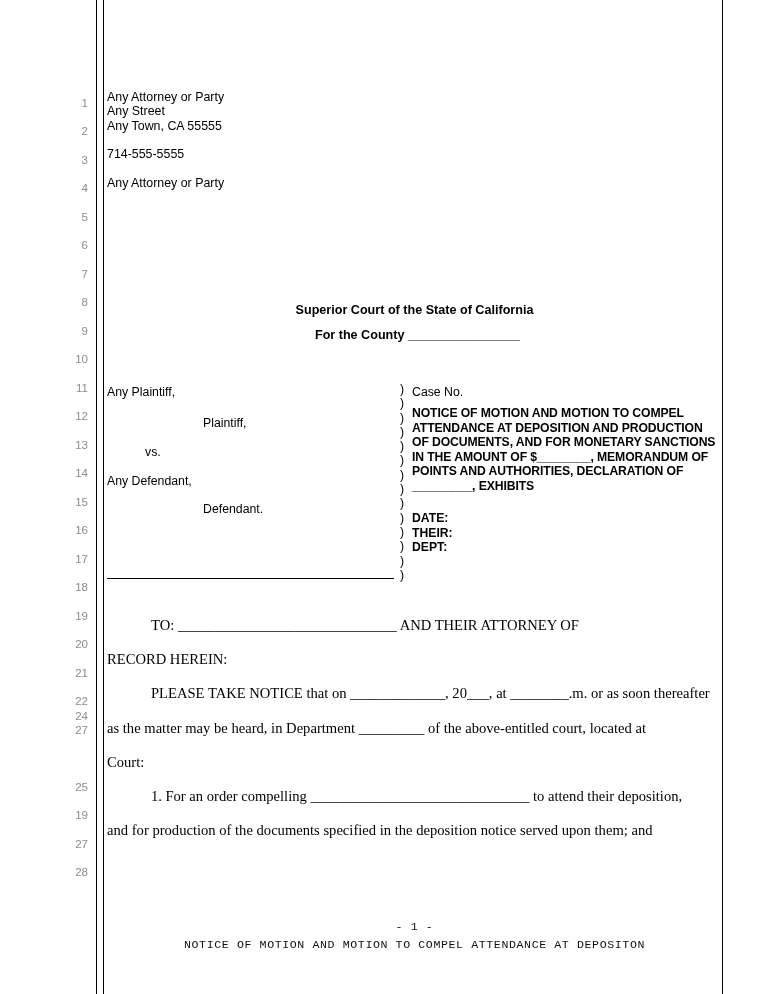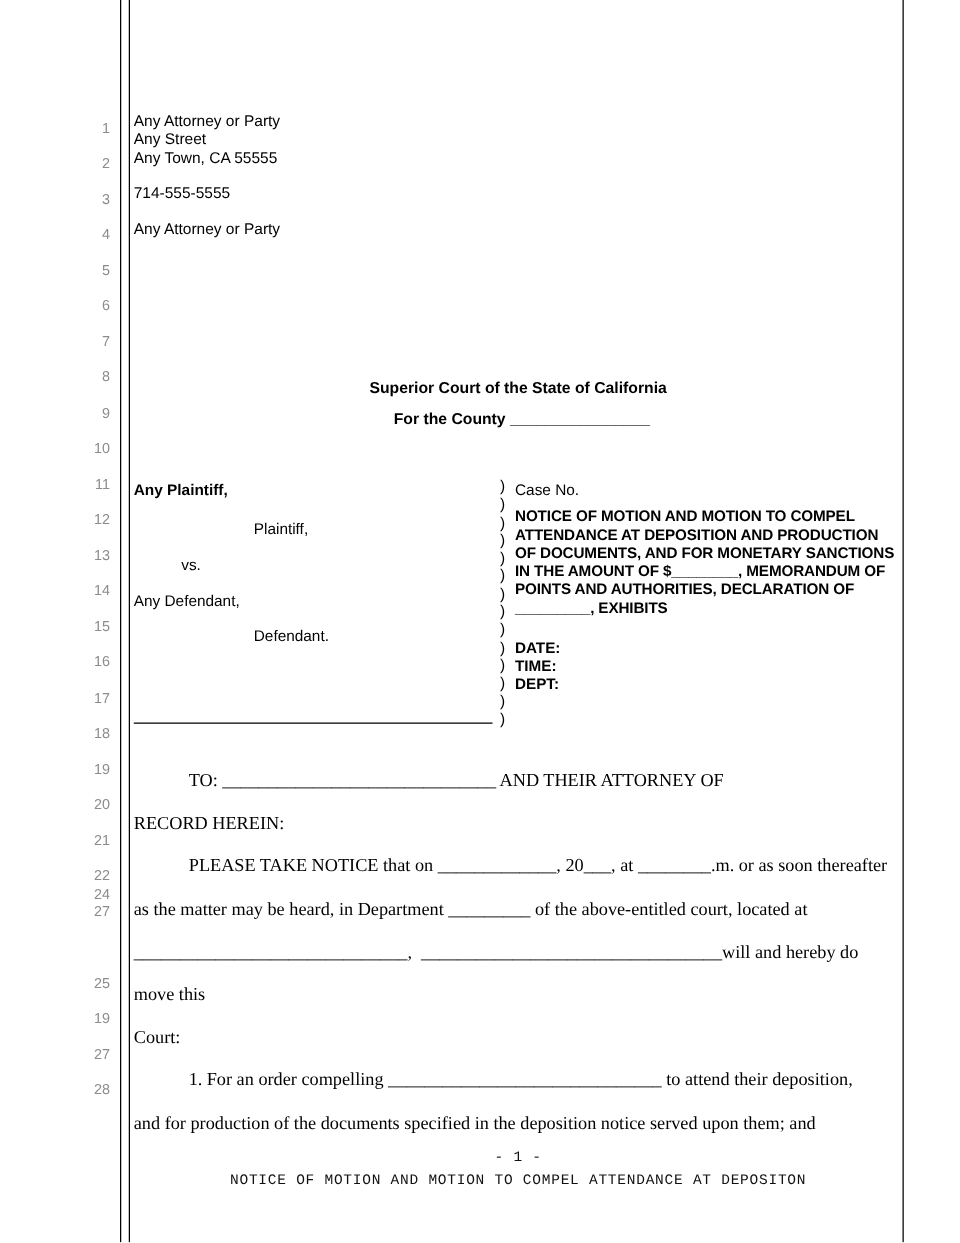--- a/index.html
+++ b/index.html
@@ -96,21 +96,21 @@
     position: absolute;
     left: 0;
     top: 0;
     width: 285px;
     font-size: 12.3px;
   }
   #caption-left .cap-row {
     position: absolute;
     white-space: pre;
   }
-  #cap-plaintiff-name { left: 0;   top: 0px; font-weight: bold; }
+  #cap-plaintiff-name { left: 0;   top: 0px; }
   #cap-plaintiff-role { left: 96px; top: 31px; }
   #cap-vs            { left: 38px; top: 60px; }
   #cap-defendant-name{ left: 0;   top: 89px; }
   #cap-defendant-role{ left: 96px; top: 117px; }
 
   #caption-underline {
     position: absolute;
     left: 0;
     top: 193px;
     width: 287px;
@@ -266,33 +266,32 @@
           <div>)</div>
           <div>)</div>
           <div>)</div>
         </div>
 
       <div id="caption-right">
         <div id="case-no">Case No.</div>
         <div id="motion-title">NOTICE OF MOTION AND MOTION TO COMPEL ATTENDANCE AT DEPOSITION AND PRODUCTION OF DOCUMENTS, AND FOR MONETARY SANCTIONS IN THE AMOUNT OF $________, MEMORANDUM OF POINTS AND AUTHORITIES, DECLARATION OF _________, EXHIBITS</div>
         <div id="hearing-info">
           <div>DATE:</div>
-          <div>TIME:</div>
+          <div>THEIR:</div>
           <div>DEPT:</div>
         </div>
       </div>
 
     </div>
 
     <div id="body-text">
       <p class="indented">TO: ______________________________ AND THEIR ATTORNEY OF</p>
       <p>RECORD HEREIN:</p>
       <p class="indented">PLEASE TAKE NOTICE that on _____________, 20___, at ________.m. or as soon thereafter</p>
       <p>as the matter may be heard, in Department _________ of the above-entitled court, located at</p>
-      <p>______________________________,  _________________________________will and hereby do move this</p>
       <p>Court:</p>
       <p class="indented">1.	For an order compelling ______________________________ to attend their deposition,</p>
       <p>and for production of the documents specified in the deposition notice served upon them; and</p>
     </div>
 
   </div>
 
   <div id="footer">
     <div>- 1 -</div>
     <div>NOTICE OF MOTION AND MOTION TO COMPEL ATTENDANCE AT DEPOSITON</div>

